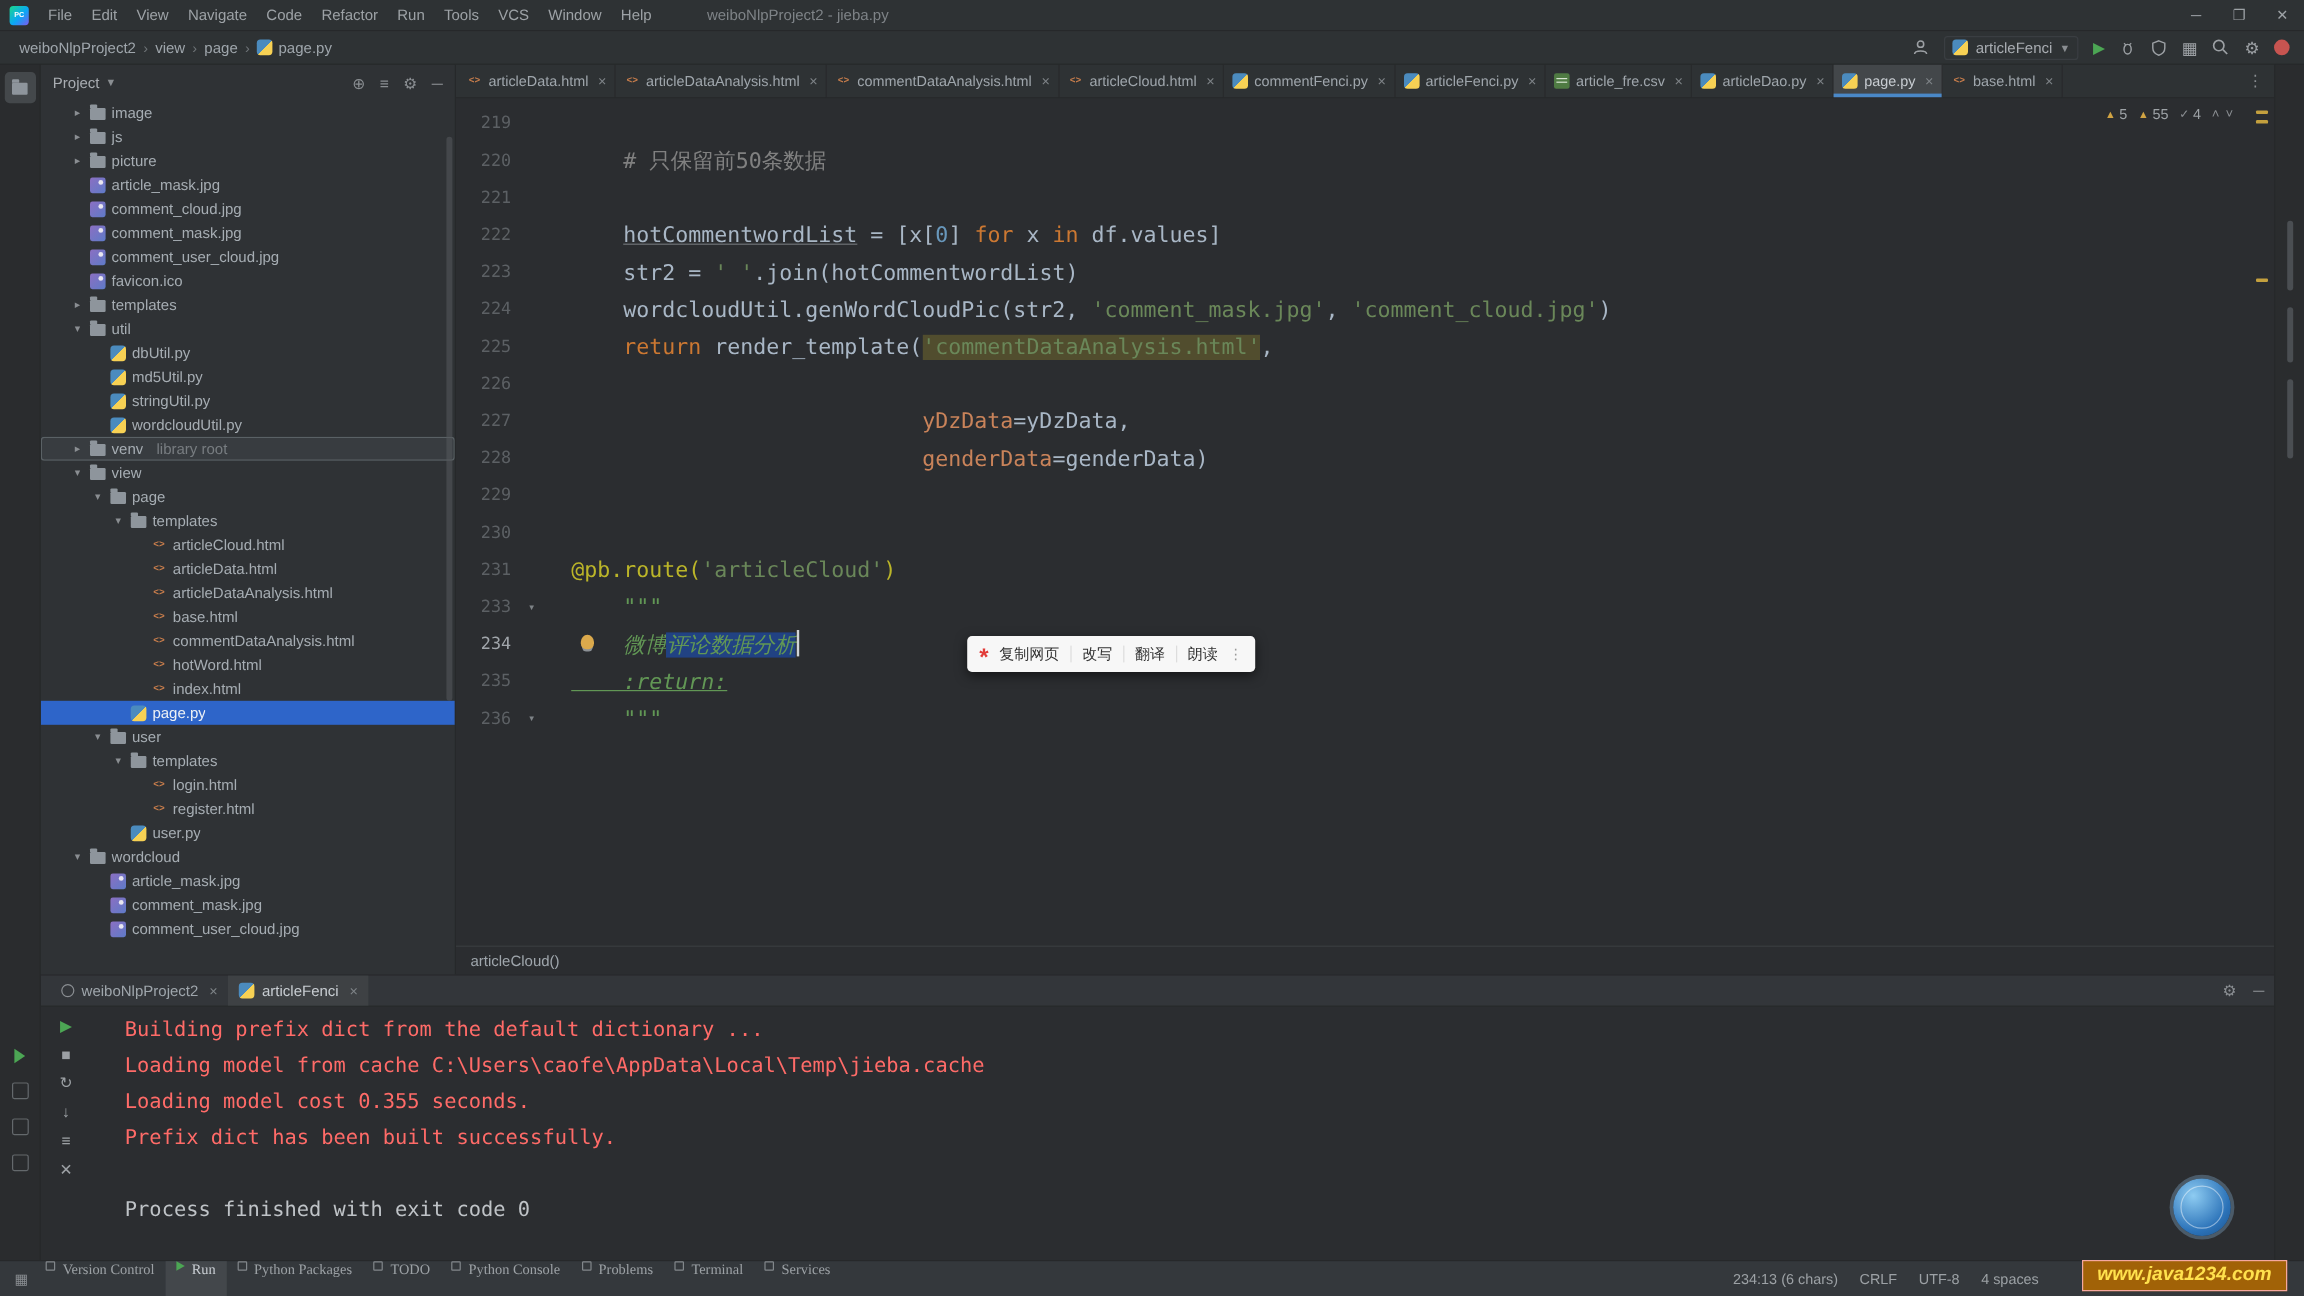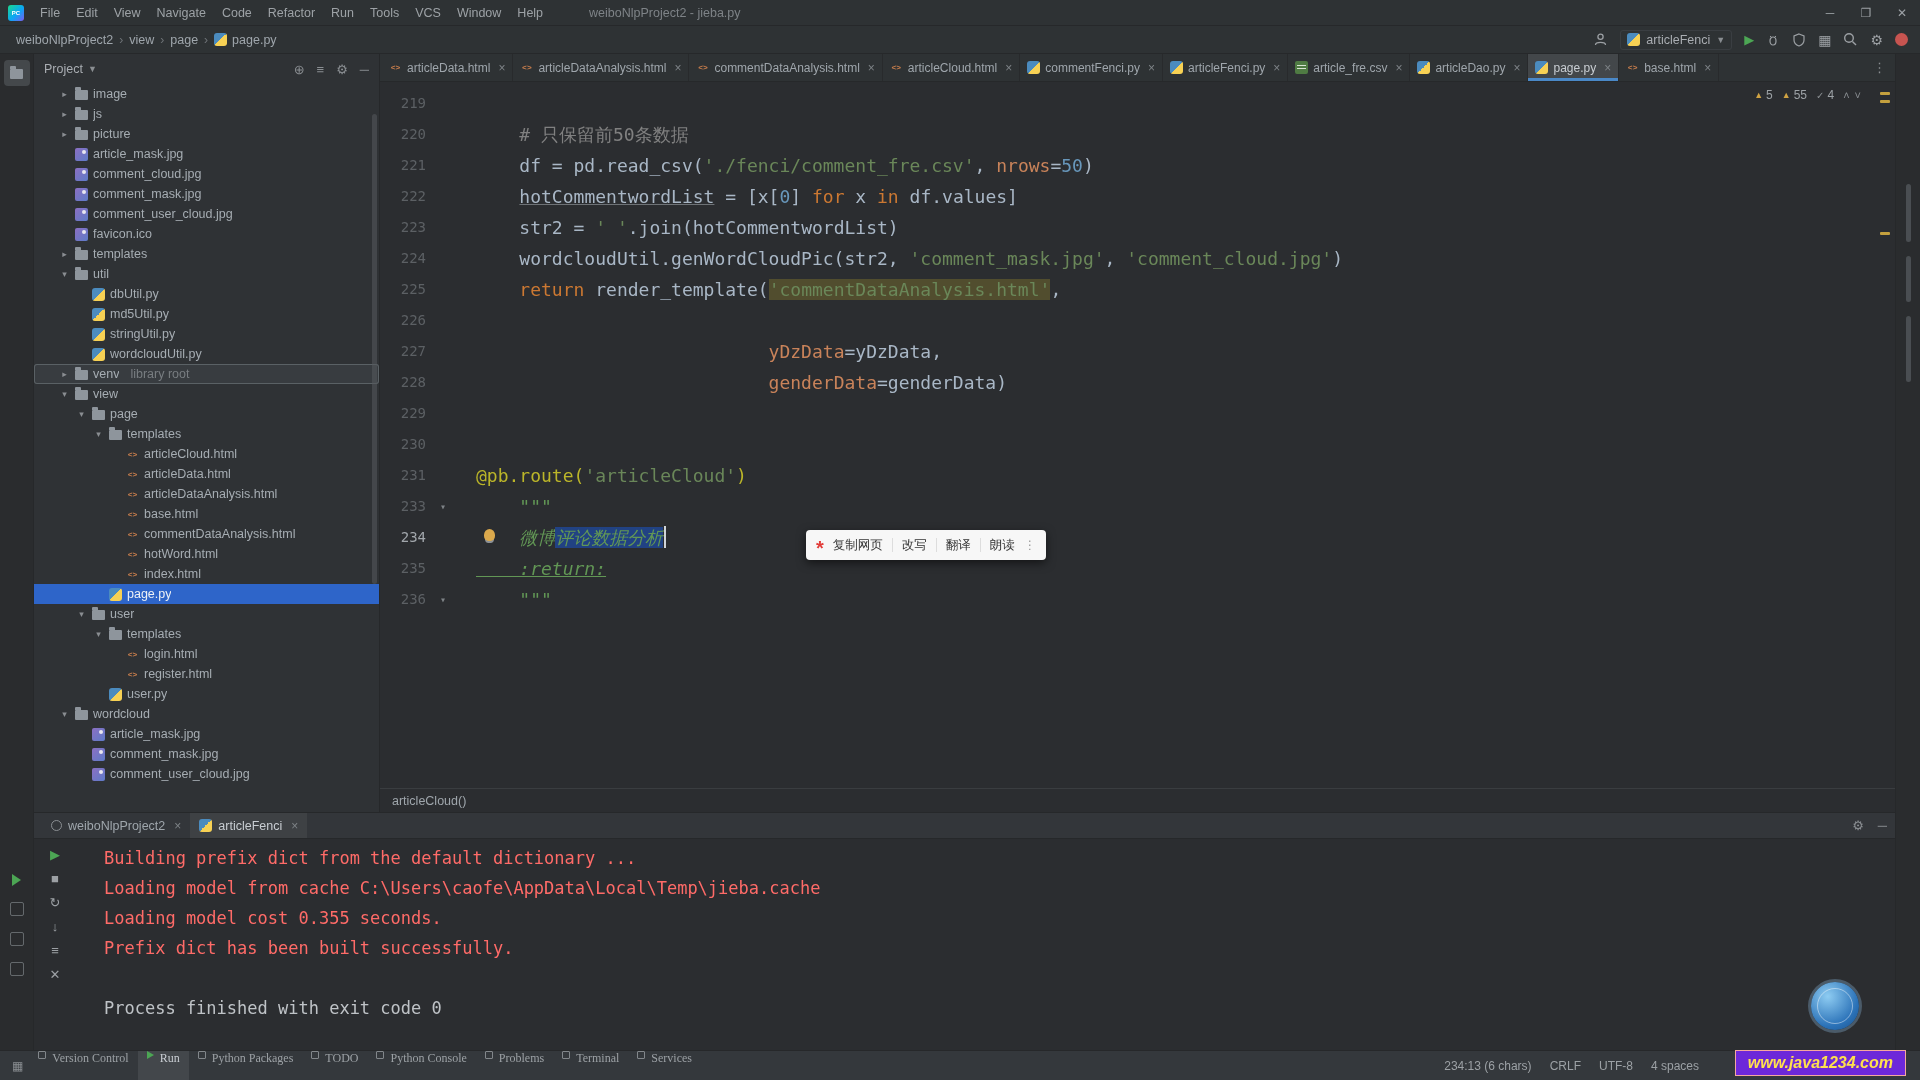--- a/index.html
+++ b/index.html
@@ -134,21 +134,21 @@
   .console-badge::after{content:"";position:absolute;inset:6px;border:1px solid rgba(255,255,255,.45);border-radius:50%;}
 
   
   .statusbar{height:30px;background:#34383C;border-top:1px solid #26282A;display:flex;align-items:stretch;padding:0 6px;font-size:12px;color:#9CA1A5;position:relative;flex:0 0 auto;}
   .st-item{display:flex;gap:6px;padding:0 9px;font-family:Liberation Serif, serif;}
   .st-item.active{background:#43474B;color:#C8CDD2;}
   .st-box{width:8px;height:8px;border:1px solid #82878B;border-radius:1px;flex:0 0 auto;}
   .st-run{width:0;height:0;border-left:7px solid #4CA654;border-top:4.5px solid transparent;border-bottom:4.5px solid transparent;flex:0 0 auto;}
   .st-grid{align-self:center;color:#8A8E92;font-size:12px;padding:0 6px;}
   .st-right{margin-left:auto;display:flex;gap:18px;align-items:center;padding-right:215px;}
-  .watermark{position:absolute;right:14px;bottom:4px;background:#6d28d9;border:1px solid #F5A79F;color:#FFE14D;font-weight:bold;font-style:italic;font-size:16px;padding:3px 12px;z-index:20;white-space:nowrap;}
+  .watermark{position:absolute;right:14px;bottom:4px;background:#a16207;border:1px solid #F5A79F;color:#FFE14D;font-weight:bold;font-style:italic;font-size:16px;padding:3px 12px;z-index:20;white-space:nowrap;}
 </style>
 </head>
 <body>
 
 <div class="ide">
 
   <div class="titlebar">
     <span class="logo">PC</span>
     <span id="menu-items"><span class="menu-item">File</span><span class="menu-item">Edit</span><span class="menu-item">View</span><span class="menu-item">Navigate</span><span class="menu-item">Code</span><span class="menu-item">Refactor</span><span class="menu-item">Run</span><span class="menu-item">Tools</span><span class="menu-item">VCS</span><span class="menu-item">Window</span><span class="menu-item">Help</span></span>
     <span class="win-title">weiboNlpProject2 - jieba.py</span>
@@ -469,21 +469,21 @@
                   <span class="tab-label">base.html</span>
                   <span class="tab-close">×</span>
                 </div>
               </div>
             <span class="tab-more">⋮</span>
           </div>
           <div class="editor">
             <div class="code-area" id="code-lines">
                 <div class="line"><span class="lnum">219</span><span class="code-text"></span></div>
                 <div class="line"><span class="lnum">220</span><span class="code-text"><span class="t-c">    # 只保留前50条数据</span></span></div>
-                <div class="line"><span class="lnum">221</span><span class="code-text"><span class="t-v">    df = pd.read_csv(</span><span class="t-s">'./fenci/comment_fre.csv'</span><span class="t-v">, </span><span class="t-kw">nrows</span><span class="t-v">=</span><span class="t-n">50</span><span class="t-v">)</span></span></div>
+                <div class="line"><span class="lnum">221</span></div>
                 <div class="line"><span class="lnum">222</span><span class="code-text"><span class="t-v">    </span><span class="t-v t-ul">hotCommentwordList</span><span class="t-v"> = [x[</span><span class="t-n">0</span><span class="t-v">] </span><span class="t-k">for</span><span class="t-v"> x </span><span class="t-k">in</span><span class="t-v"> df.values]</span></span></div>
                 <div class="line"><span class="lnum">223</span><span class="code-text"><span class="t-v">    str2 = </span><span class="t-s">' '</span><span class="t-v">.join(hotCommentwordList)</span></span></div>
                 <div class="line"><span class="lnum">224</span><span class="code-text"><span class="t-v">    wordcloudUtil.genWordCloudPic(str2, </span><span class="t-s">'comment_mask.jpg'</span><span class="t-v">, </span><span class="t-s">'comment_cloud.jpg'</span><span class="t-v">)</span></span></div>
                 <div class="line"><span class="lnum">225</span><span class="code-text"><span class="t-v">    </span><span class="t-k">return</span><span class="t-v"> render_template(</span><span class="t-s t-shl">'commentDataAnalysis.html'</span><span class="t-v">,</span></span></div>
                 <div class="line"><span class="lnum">226</span></div>
                 <div class="line"><span class="lnum">227</span><span class="code-text"><span class="t-v">                           </span><span class="t-kw">yDzData</span><span class="t-v">=yDzData,</span></span></div>
                 <div class="line"><span class="lnum">228</span><span class="code-text"><span class="t-v">                           </span><span class="t-kw">genderData</span><span class="t-v">=genderData)</span></span></div>
                 <div class="line"><span class="lnum">229</span><span class="code-text"></span></div>
                 <div class="line"><span class="lnum">230</span><span class="code-text"></span></div>
                 <div class="line"><span class="lnum">231</span><span class="code-text"><span class="t-d">@pb.route(</span><span class="t-s t-link">'articleCloud'</span><span class="t-d">)</span></span></div>

